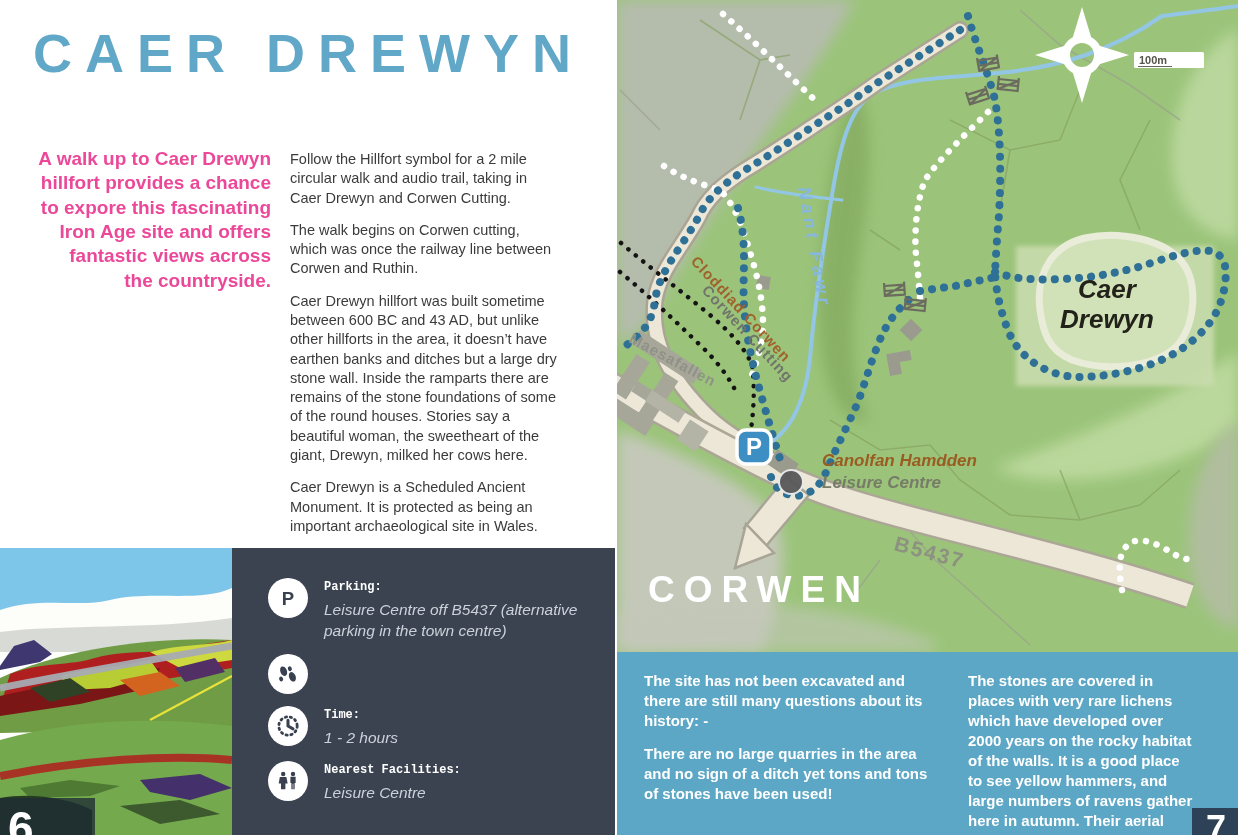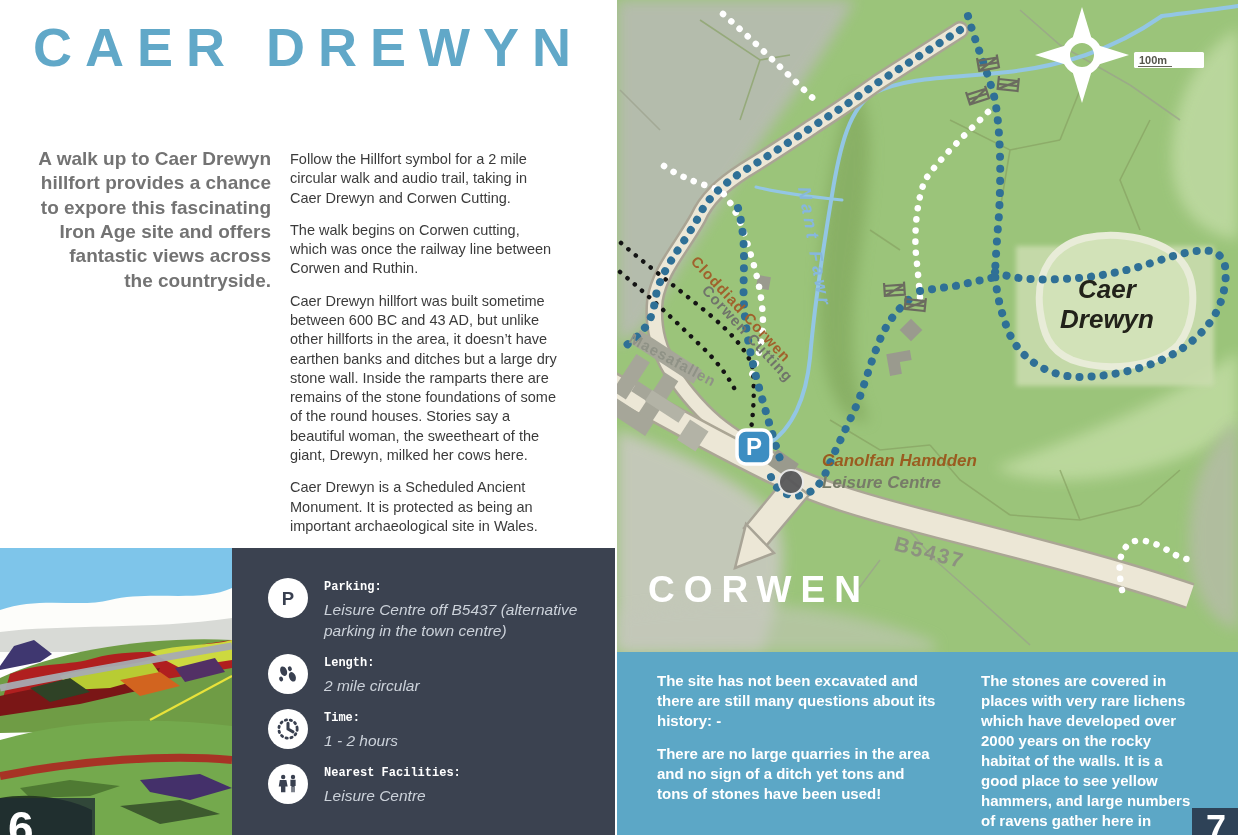--- a/index.html
+++ b/index.html
@@ -1,23 +1,23 @@
 <!DOCTYPE html>
 <html><head>
 <meta charset="utf-8">
 <style>
   html,body{margin:0;padding:0;background:#888;}
   #page{position:relative;width:1238px;height:835px;background:#ffffff;overflow:hidden;
         font-family:"Liberation Sans",sans-serif;}
   .abs{position:absolute;}
 
   
-  .title{left:33px;top:16px;font-size:54px;font-weight:700;color:#61a8c8;letter-spacing:13px;white-space:nowrap;}
+  .title{left:33px;top:22px;font-size:54px;font-weight:700;color:#61a8c8;letter-spacing:13px;white-space:nowrap;}
   .intro{left:38px;top:147px;width:233px;text-align:right;font-size:19px;line-height:1.28;
-         font-weight:700;color:#737373;}
+         font-weight:700;color:#ec4899;}
   .body-col{left:290px;top:150px;width:284px;font-size:14.5px;line-height:1.33;color:#3b3b3b;}
   .body-col p{margin:0 16px 13px 0;}
 
   
   .info-panel{left:232px;top:548px;width:383px;height:287px;background:#3b4250;overflow:hidden;}
   .info-inner{padding:30px 24px 0 36px;}
   .info-row{display:flex;margin-bottom:12px;}
   .info-icon{flex:none;width:40px;height:40px;border-radius:50%;background:#ffffff;
              display:flex;align-items:center;justify-content:center;margin-right:16px;}
   .info-icon svg{width:24px;height:24px;}
@@ -26,21 +26,21 @@
 
   
   .artwork{left:0;top:548px;width:232px;height:287px;overflow:hidden;}
 
   
   .map{left:617px;top:0;width:621px;height:652px;}
   .map svg{display:block;}
 
   
   .facts{left:617px;top:652px;width:621px;height:183px;background:#5ca7c6;overflow:hidden;color:#fff;}
-  .facts p{margin:0 0 13px 17px;font-weight:700;font-size:15px;line-height:1.33;}
+  .facts p{margin:0 0 13px 4px;font-weight:700;font-size:15px;line-height:1.33;}
   .facts-left{position:absolute;left:23px;top:19px;width:300px;}
   .facts-right{position:absolute;left:347px;top:19px;width:232px;}
 
   .page-tab{left:1192px;top:808px;width:46px;height:27px;background:#2e4257;overflow:hidden;}
   .page-tab span{position:absolute;left:14px;top:0px;color:#fff;font-size:36px;font-weight:700;}
 </style>
 </head>
 <body>
 
 <div id="page">
@@ -98,24 +98,20 @@
       </div>
       <div class="info-row">
         <div class="info-icon">
           <svg viewBox="-11 -11 22 22" fill="#394050">
             <ellipse cx="-4" cy="-2.6" rx="3" ry="4.5" transform="rotate(-22 -4 -2.6)"></ellipse>
             <ellipse cx="-6.3" cy="4.6" rx="1.8" ry="2.2" transform="rotate(-22 -6.3 4.6)"></ellipse>
             <ellipse cx="4" cy="2.6" rx="3" ry="4.5" transform="rotate(-22 4 2.6)"></ellipse>
             <ellipse cx="1.7" cy="-4.8" rx="1.8" ry="2.2" transform="rotate(-22 1.7 -4.8)"></ellipse>
           </svg>
         </div>
-        <div>
-          <div class="info-label">Length:</div>
-          <div class="info-value">2 mile circular</div>
-        </div>
       </div>
       <div class="info-row">
         <div class="info-icon">
           <svg viewBox="-11 -11 22 22">
             <circle r="8.4" fill="none" stroke="#394050" stroke-width="2.6" stroke-dasharray="1.2 3.4" stroke-linecap="round"></circle>
             <path d="M0,0 L0,-5.2 M0,0 L4.6,2.6" stroke="#394050" stroke-width="2.8" stroke-linecap="round" fill="none"></path>
           </svg>
         </div>
         <div>
           <div class="info-label">Time:</div>

